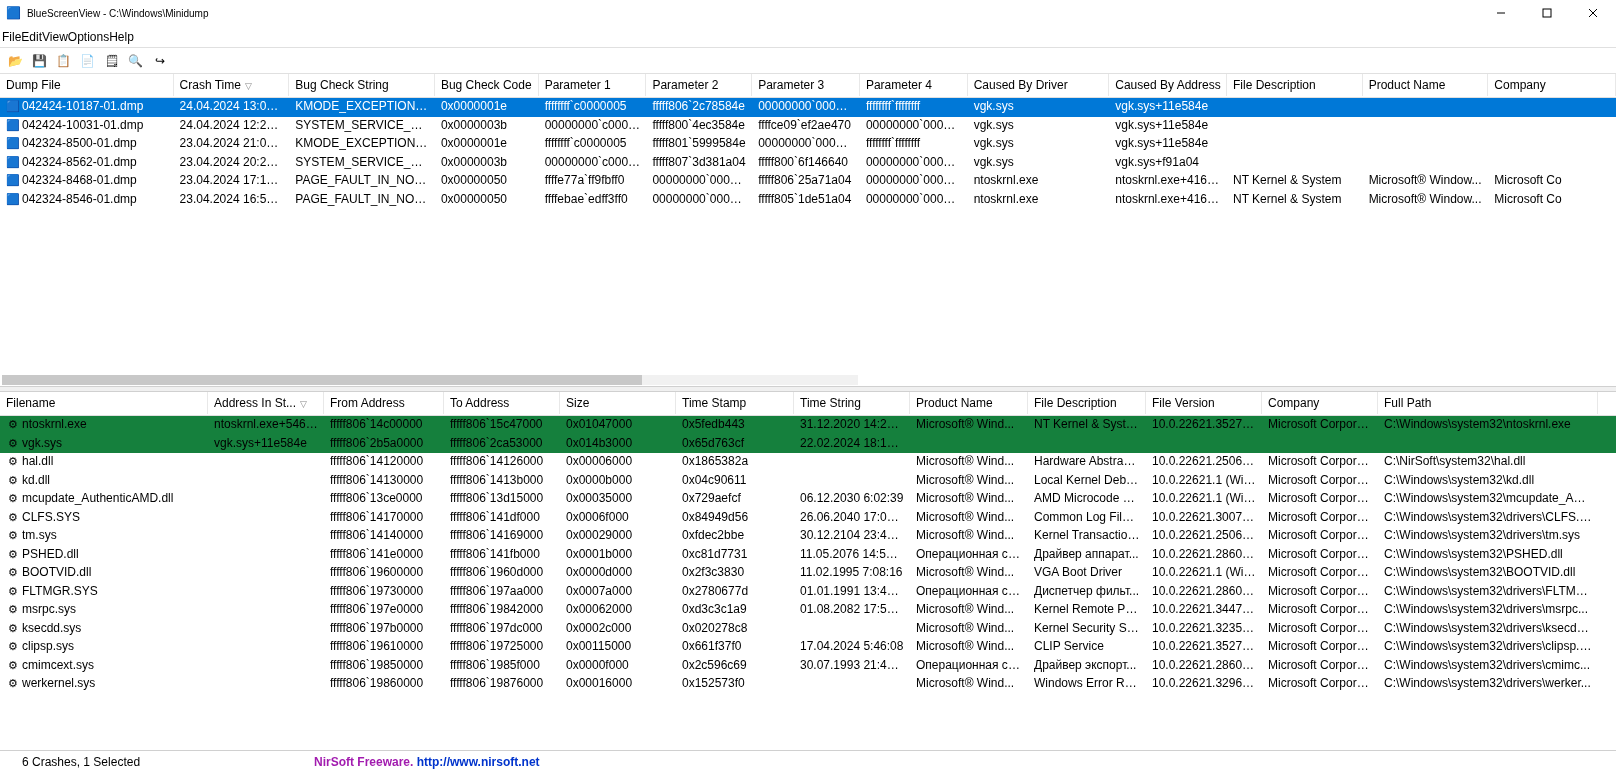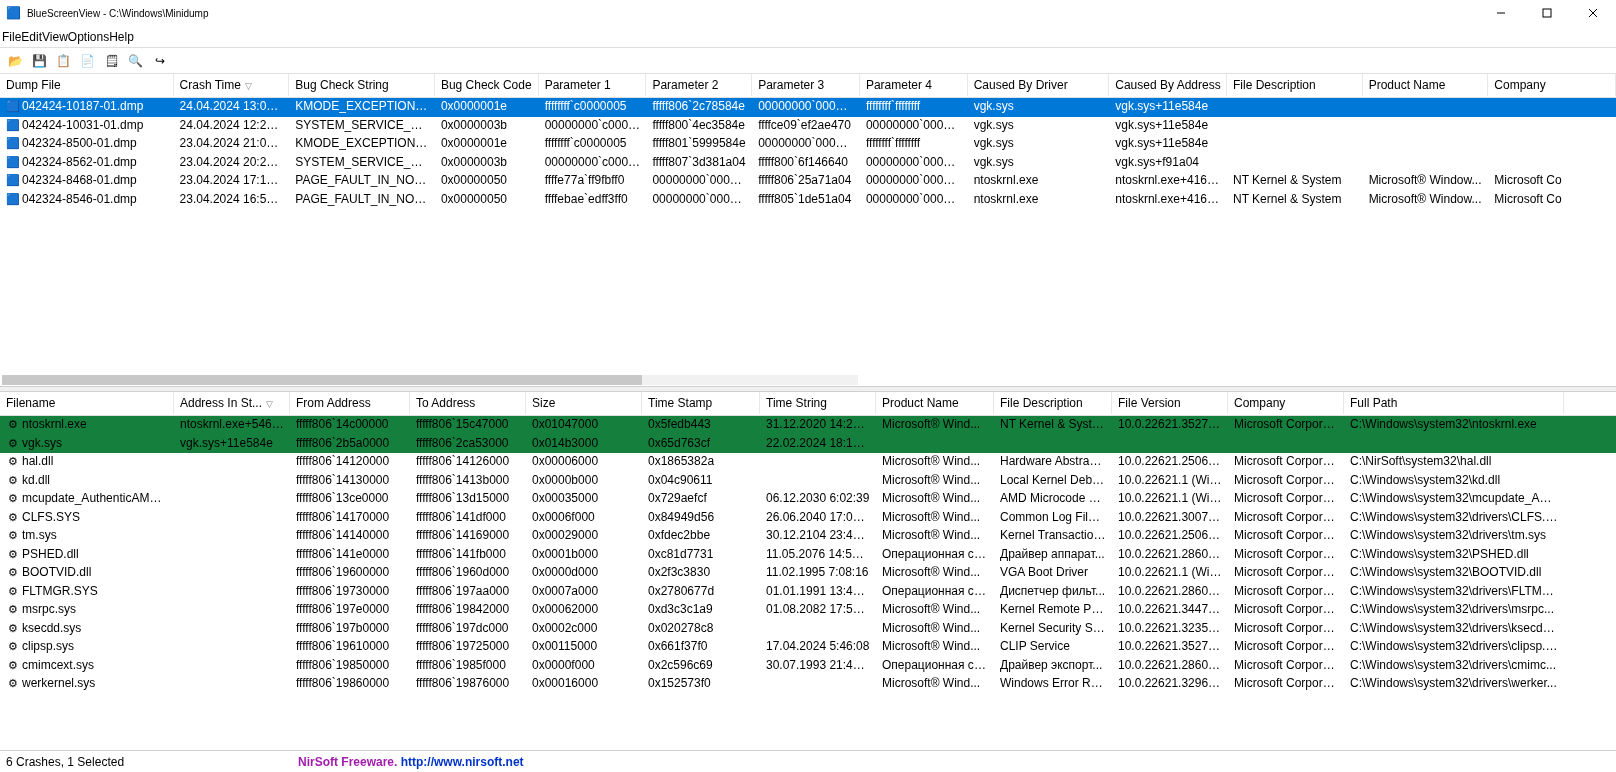--- a/index.html
+++ b/index.html
@@ -92,29 +92,29 @@
 .row .cell {
   padding: 1px 6px;
   overflow: hidden;
   text-overflow: ellipsis;
   white-space: nowrap;
 }
 .file-icon { display: inline-block; width: 14px; text-align: center; margin-right: 2px; font-size:11px;}
 
 .t0{width:174px}.t1{width:116px}.t2{width:146px}.t3{width:104px}.t4{width:108px}.t5{width:106px}.t6{width:108px}.t7{width:108px}.t8{width:142px}.t9{width:118px}.t10{width:136px}.t11{width:126px}.t12{width:128px}
 
-.b0{width:174px}.b1{width:116px}.b2{width:120px}.b3{width:116px}.b4{width:116px}.b5{width:118px}.b6{width:116px}.b7{width:118px}.b8{width:118px}.b9{width:116px}.b10{width:116px}.b11{width:220px}
+.b0{width:208px}.b1{width:116px}.b2{width:120px}.b3{width:116px}.b4{width:116px}.b5{width:118px}.b6{width:116px}.b7{width:118px}.b8{width:118px}.b9{width:116px}.b10{width:116px}.b11{width:220px}
 
 .statusbar {
   height: 22px;
   border-top: 1px solid #d0d0d0;
   display: flex;
   align-items: center;
   font-size: 12px;
-  padding-left: 6px;
+  padding-left: 22px;
 }
 .statusbar .status-left { width: 292px; }
 .statusbar .status-link { font-weight: bold; }
 .statusbar .status-link .brand { color: #a21caf; }
 .statusbar .status-link .url { color: #0033cc; text-align: right; }
 
 .hscroll {
   height: 12px;
   display: flex;
   align-items: center;

